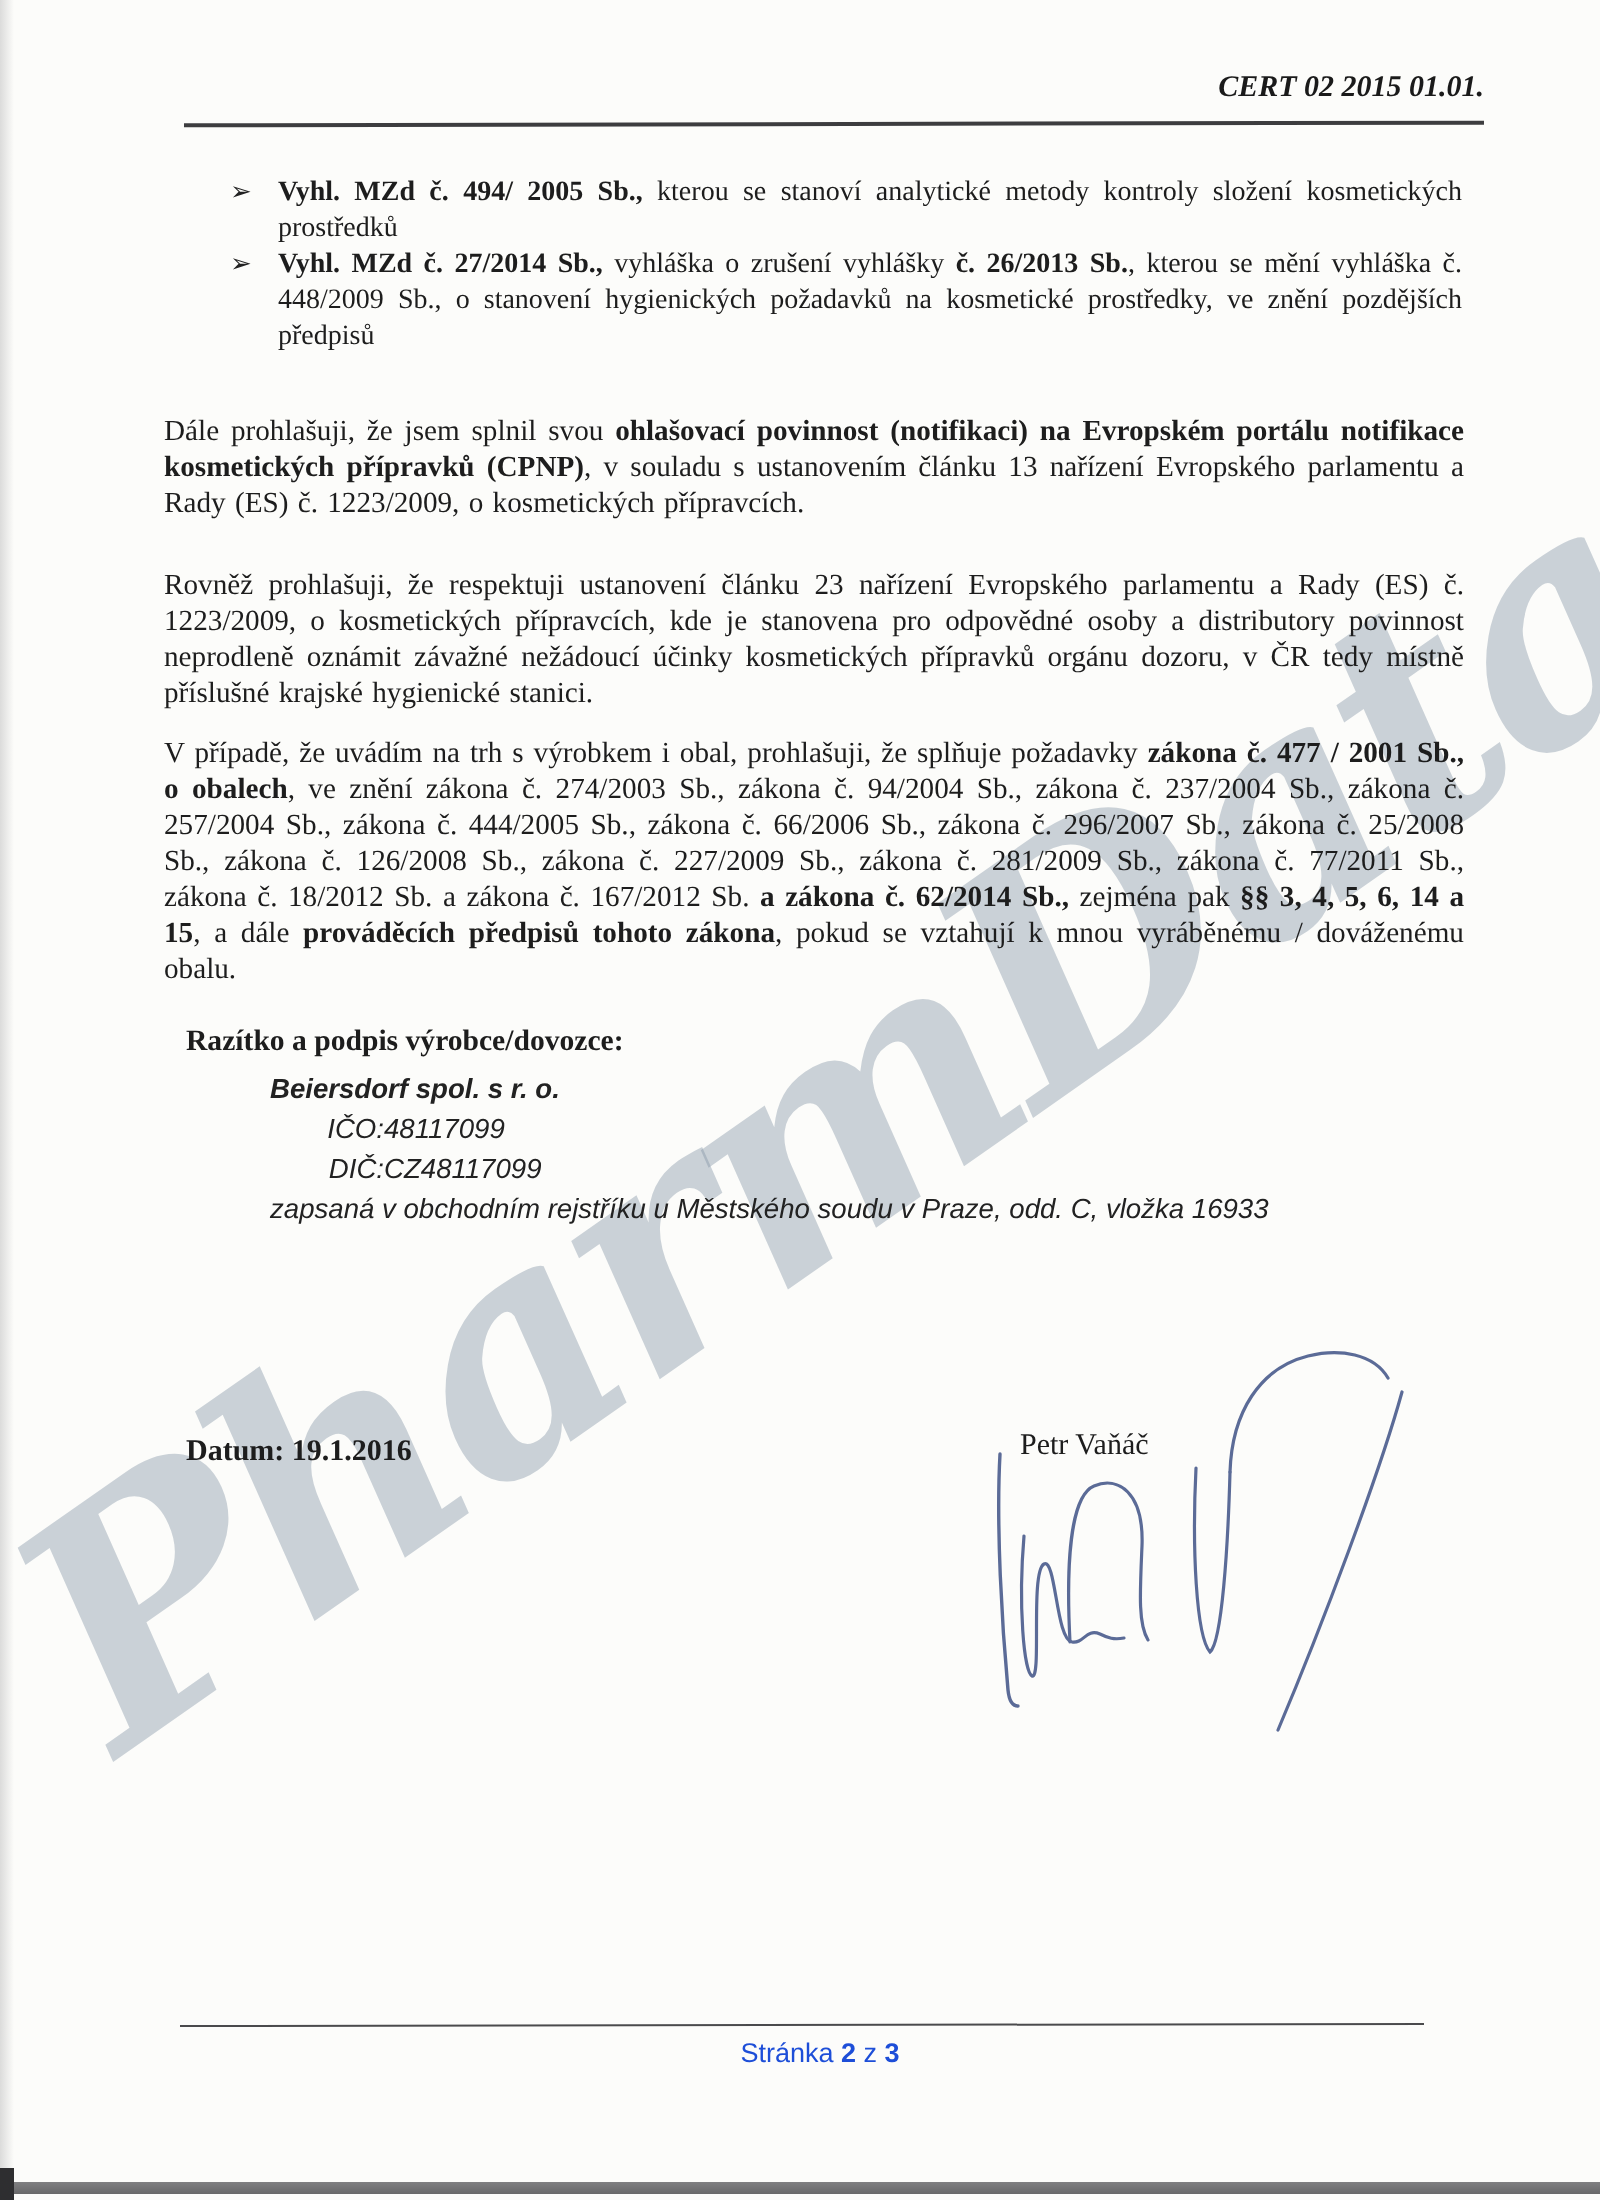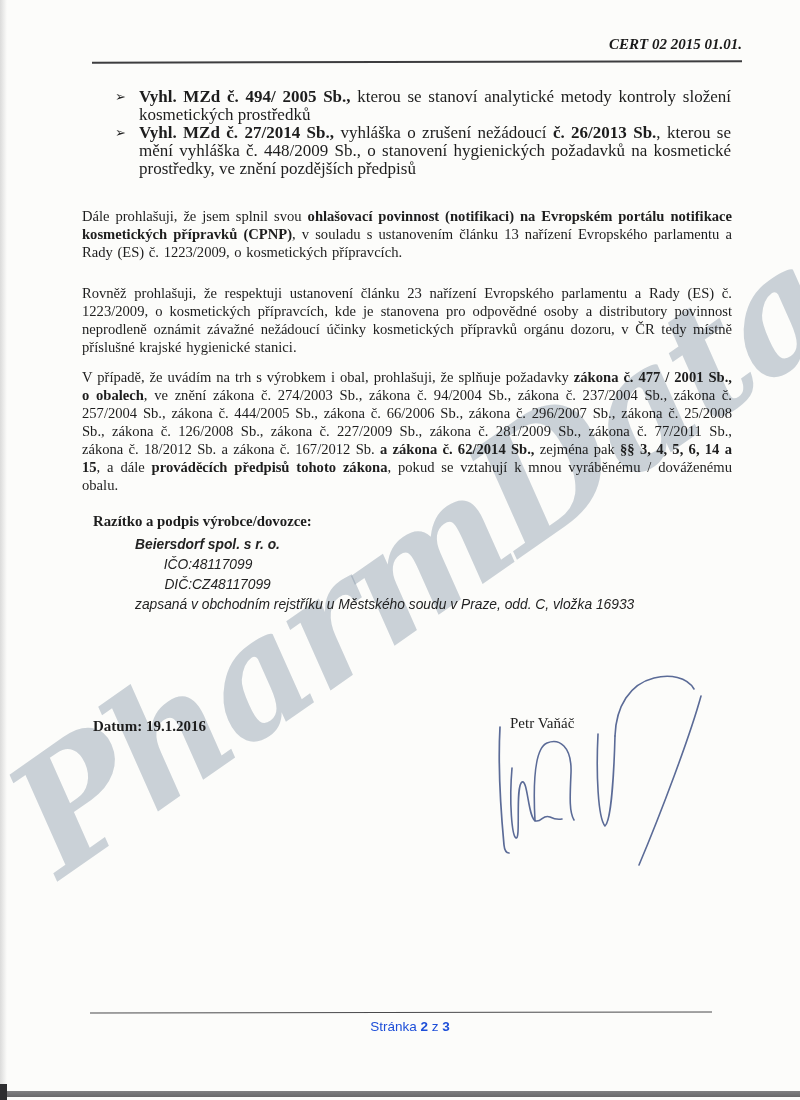--- a/index.html
+++ b/index.html
@@ -51,21 +51,21 @@
   }
   
   .bullets{position:absolute;top:88px;left:115px;width:616px;}
   .bullet-item{display:flex;margin:0;}
   .bullet-marker{
     width:24px;flex:0 0 24px;
     font-family:"DejaVu Sans", sans-serif;
     font-size:13px;line-height:18px;color:#222;
   }
   .bullet-text{
-    flex:1;font-size:17px;line-height:18px;text-align:justify;
+    flex:1;font-size:14px;line-height:18px;text-align:justify;
   }
   
   .para{
     position:absolute;left:82px;width:650px;margin:0;
     font-size:14.6px;line-height:18px;text-align:justify;word-spacing:1px;
   }
   .p1{top:207px;}
   .p2{top:284px;}
   .p3{top:368px;}
   
@@ -115,21 +115,21 @@
   <div class="doc-code">CERT 02 2015 01.01.</div>
   <div class="rule-top"></div>
 
   <div class="bullets">
     <div class="bullet-item">
       <span class="bullet-marker">➢</span>
       <span class="bullet-text"><span style="font-weight: bold;">Vyhl. MZd č. 494/ 2005 Sb.,</span><span> kterou se stanoví analytické metody kontroly složení kosmetických prostředků</span></span>
     </div>
     <div class="bullet-item">
       <span class="bullet-marker">➢</span>
-      <span class="bullet-text"><span style="font-weight: bold;">Vyhl. MZd č. 27/2014 Sb.,</span><span> vyhláška o zrušení nežádoucí </span><span style="font-weight: bold;">č. 26/2013 Sb.</span><span>, kterou se mění vyhláška č. 448/2009 Sb., o stanovení hygienických požadavků na kosmetické prostředky, ve znění pozdějších předpisů</span></span>
+      <span class="bullet-text"><span style="font-weight: bold;">Vyhl. MZd č. 27/2014 Sb.,</span><span> vyhláška o zrušení vyhlášky </span><span style="font-weight: bold;">č. 26/2013 Sb.</span><span>, kterou se mění vyhláška č. 448/2009 Sb., o stanovení hygienických požadavků na kosmetické prostředky, ve znění pozdějších předpisů</span></span>
     </div>
   </div>
 
   <p class="para p1"><span>Dále prohlašuji, že jsem splnil svou </span><span style="font-weight: bold;">ohlašovací povinnost (notifikaci) na Evropském portálu notifikace kosmetických přípravků (CPNP)</span><span>, v souladu s ustanovením článku 13 nařízení Evropského parlamentu a Rady (ES) č. 1223/2009, o kosmetických přípravcích.</span></p>
   <p class="para p2"><span>Rovněž prohlašuji, že respektuji ustanovení článku 23 nařízení Evropského parlamentu a Rady (ES) č. 1223/2009, o kosmetických přípravcích, kde je stanovena pro odpovědné osoby a distributory povinnost neprodleně oznámit závažné nežádoucí účinky kosmetických přípravků orgánu dozoru, v ČR tedy místně příslušné krajské hygienické stanici.</span></p>
   <p class="para p3"><span>V případě, že uvádím na trh s výrobkem i obal, prohlašuji, že splňuje požadavky </span><span style="font-weight: bold;">zákona č. 477 / 2001 Sb., o obalech</span><span>, ve znění zákona č. 274/2003 Sb., zákona č. 94/2004 Sb., zákona č. 237/2004 Sb., zákona č. 257/2004 Sb., zákona č. 444/2005 Sb., zákona č. 66/2006 Sb., zákona č. 296/2007 Sb., zákona č. 25/2008 Sb., zákona č. 126/2008 Sb., zákona č. 227/2009 Sb., zákona č. 281/2009 Sb., zákona č. 77/2011 Sb., zákona č. 18/2012 Sb. a zákona č. 167/2012 Sb. </span><span style="font-weight: bold;">a zákona č. 62/2014 Sb.,</span><span> zejména pak </span><span style="font-weight: bold;">§§ 3, 4, 5, 6, 14 a 15</span><span>, a dále </span><span style="font-weight: bold;">prováděcích předpisů tohoto zákona</span><span>, pokud se vztahují k mnou vyráběnému / dováženému obalu.</span></p>
 
   <div class="stamp-label">Razítko a podpis výrobce/dovozce:</div>
 
   <div class="stamp-block">

